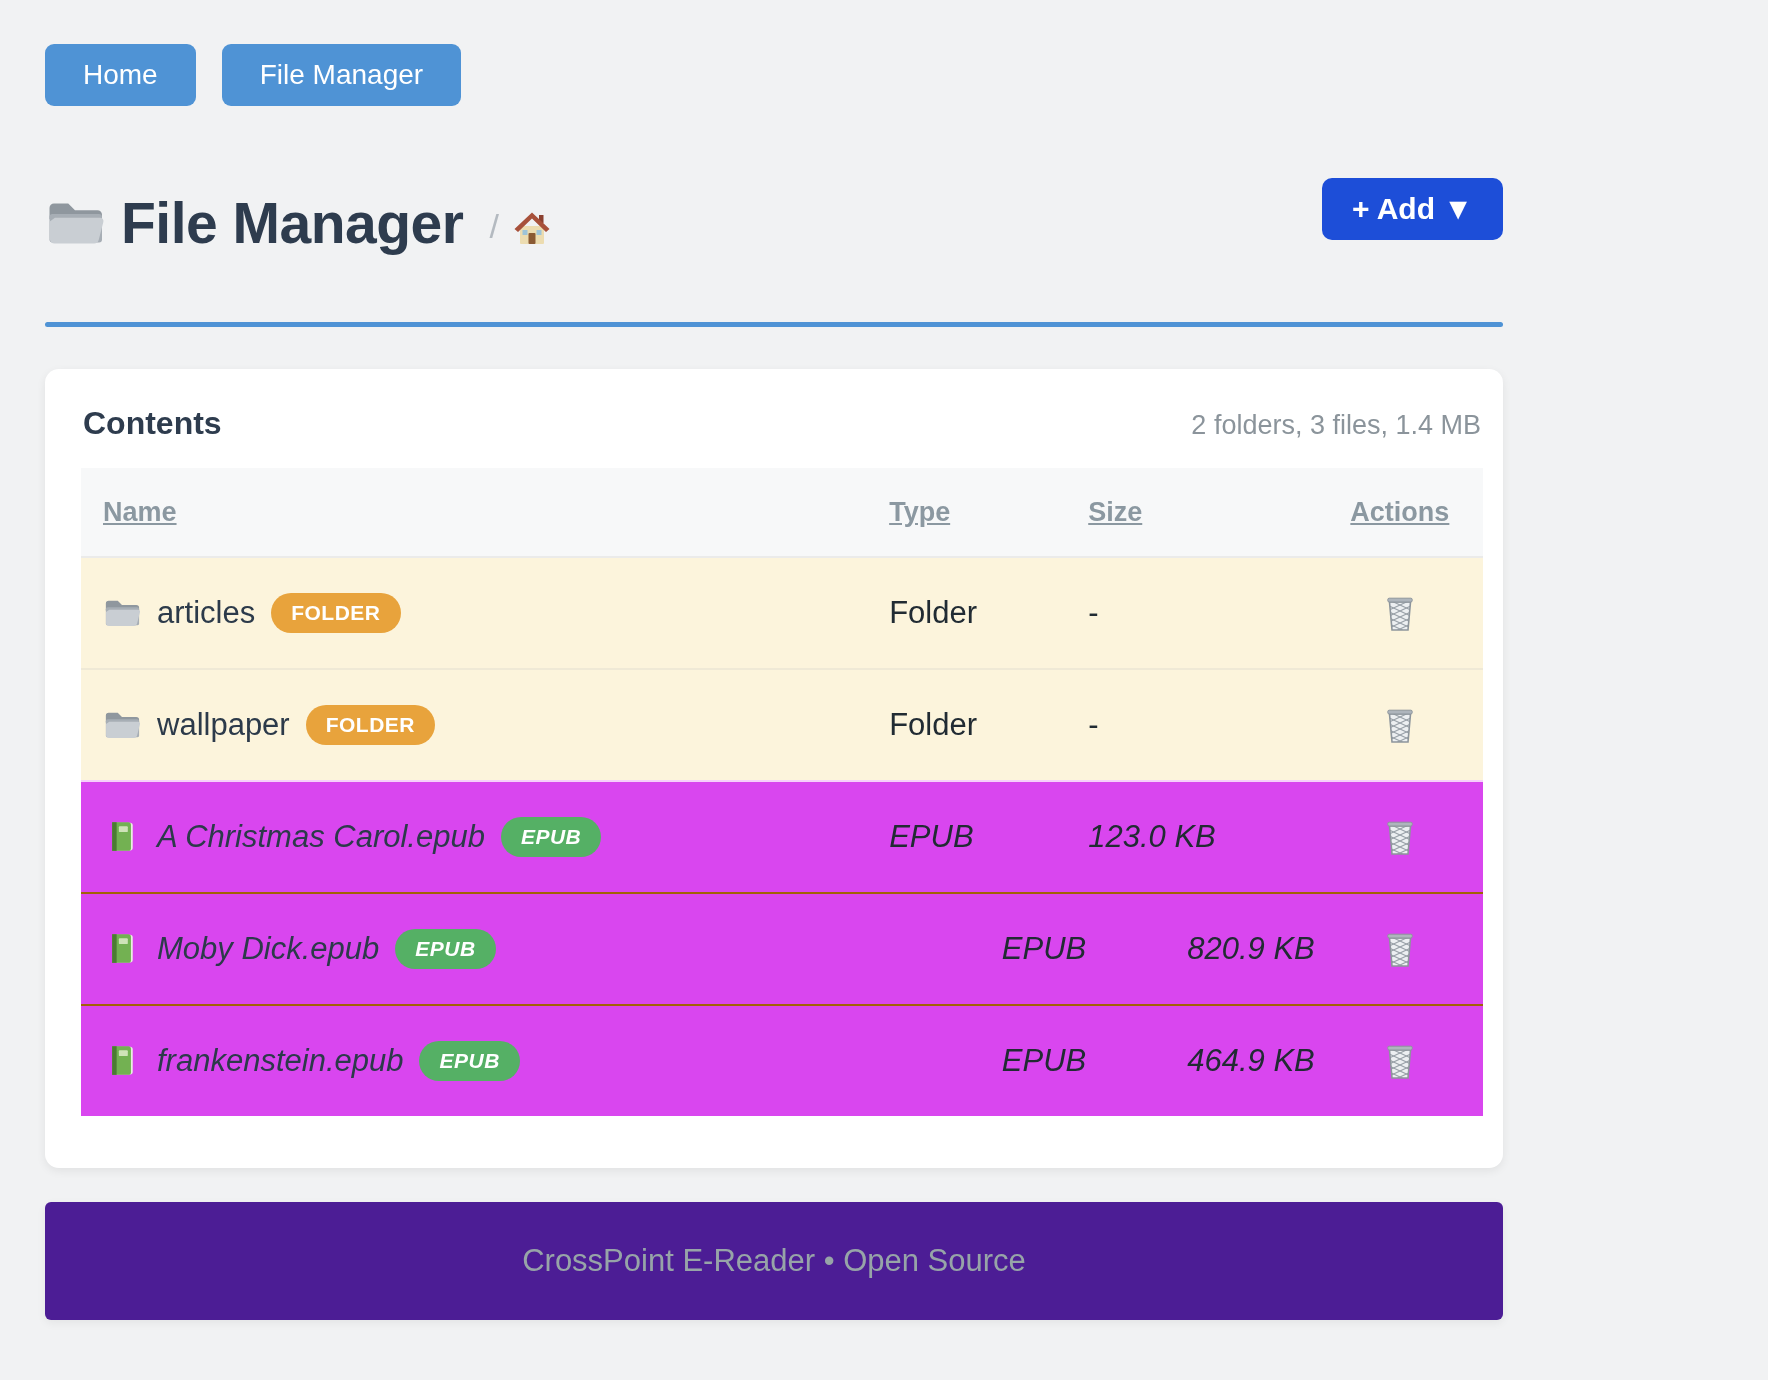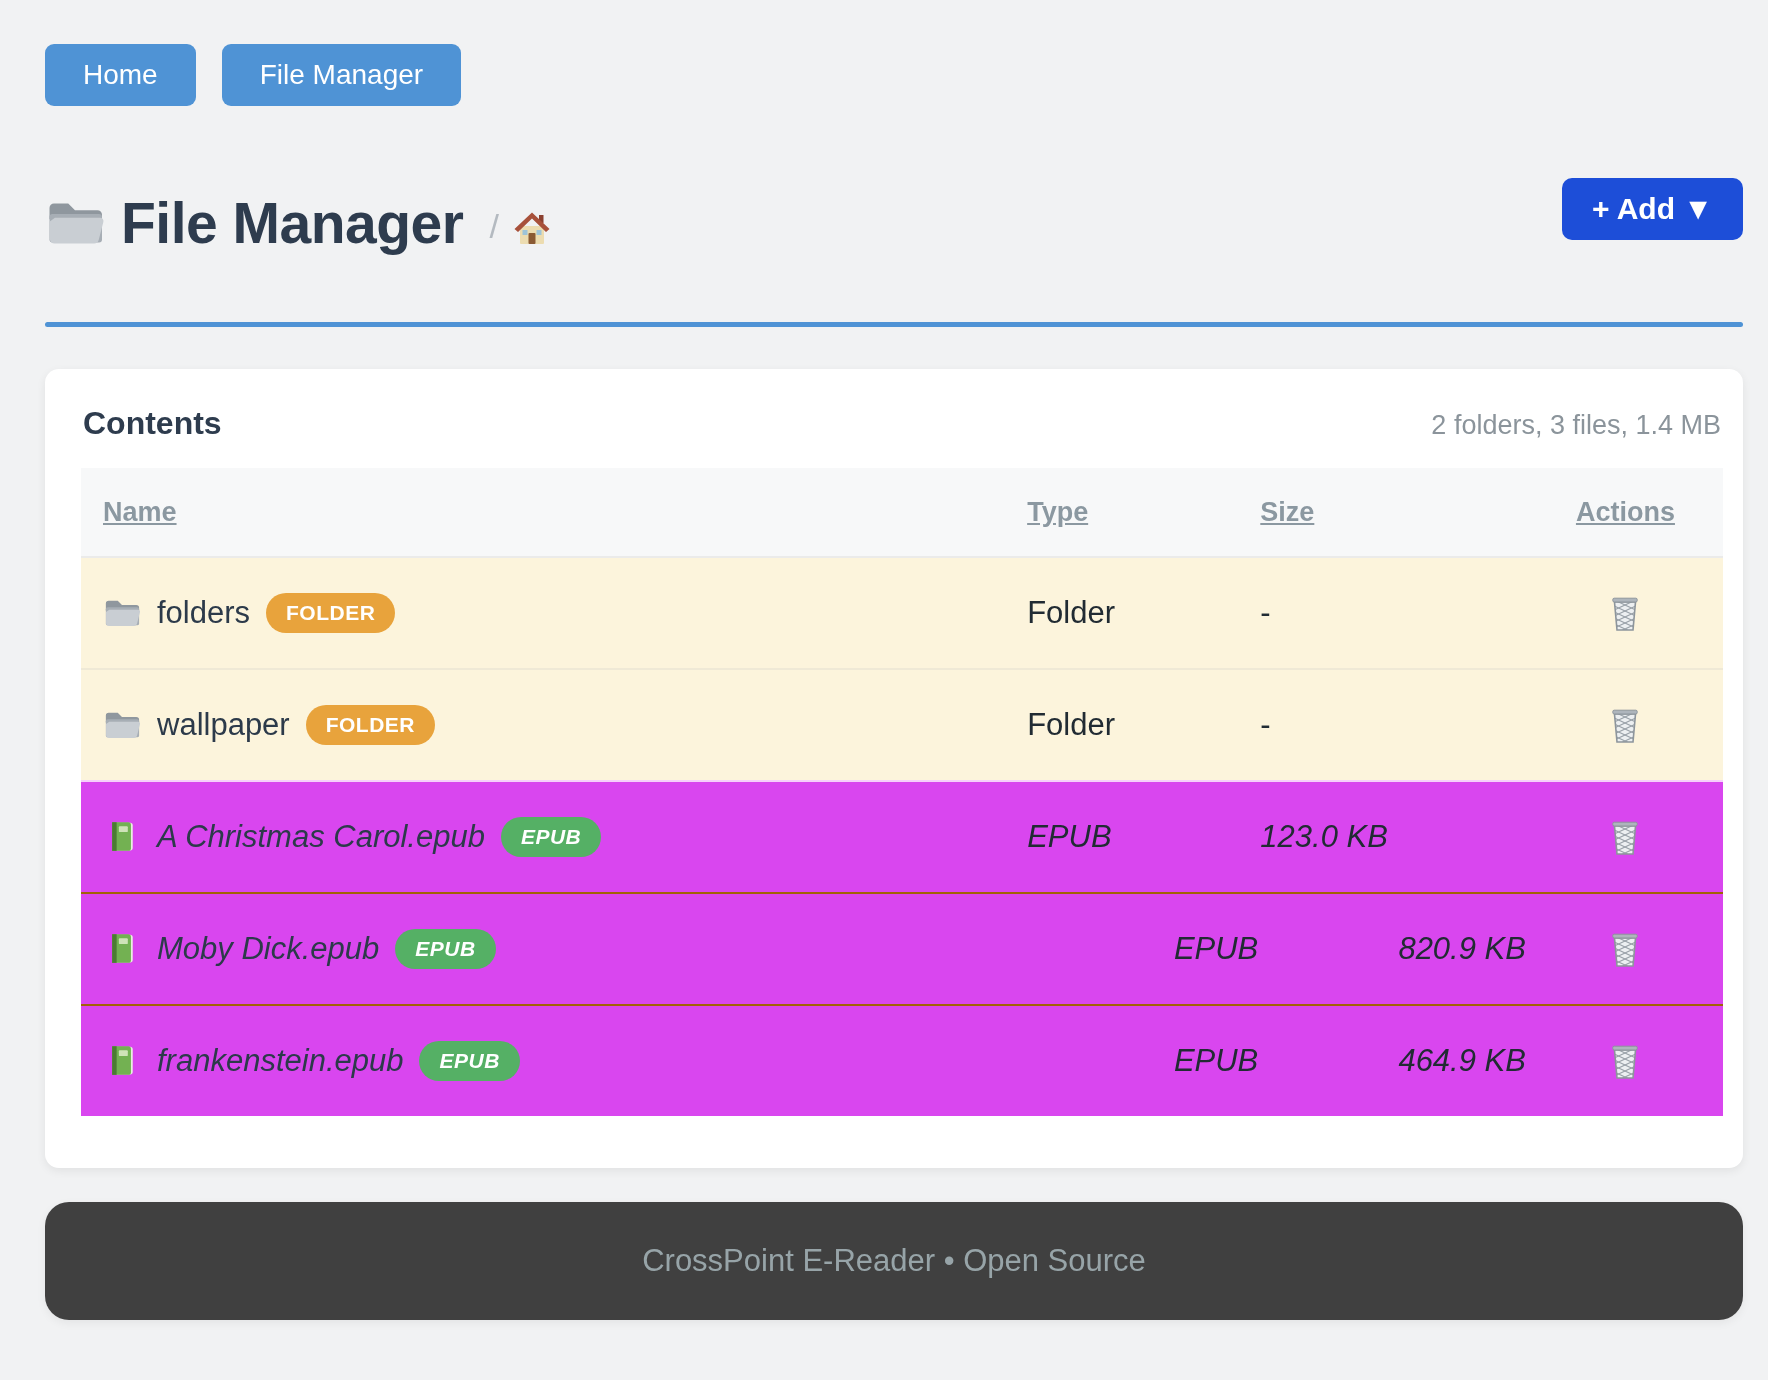--- a/index.html
+++ b/index.html
@@ -8,21 +8,21 @@
     background: #f1f2f3;
     font-family: "Liberation Sans", "DejaVu Sans", sans-serif;
   }
   body {
     width: 1768px;
     height: 1380px;
     position: relative;
     overflow: hidden;
   }
   .container {
-    width: 1698px;
+    width: 1458px;
     margin-left: 45px;
   }
 
   
   .nav-row {
     padding-top: 44px;
     display: flex;
     gap: 26px;
   }
   .nav-btn {
@@ -160,22 +160,22 @@
     border: none;
     padding: 4px;
     cursor: pointer;
     line-height: 0;
   }
   .trash-btn svg { width: 34px; height: 38px; }
 
   
   .footer-card {
     margin-top: 34px;
-    background: #404040;
-    border-radius: 24px;
+    background: #4c1d95;
+    border-radius: 6px;
     box-shadow: 0 3px 10px rgba(0,0,0,0.06);
     height: 118px;
     display: flex;
     align-items: center;
     justify-content: center;
   }
   .footer-text {
     color: #97a4a8;
     font-size: 31px;
   }
@@ -253,21 +253,21 @@
         <div class="cell">Type</div>
         <div class="cell">Size</div>
         <div class="cell cell-actions">Actions</div>
       </div>
 
       <div class="trow row-folder">
         <div class="cell cell-name">
           <svg class="row-icon">
               <use href="#sym-folder"></use>
             </svg>
-          <span class="item-name">folders</span>
+          <span class="item-name">articles</span>
           <span class="badge badge-folder">FOLDER</span>
         </div>
         <div class="cell cell-type">Folder</div>
         <div class="cell cell-size">-</div>
         <div class="cell cell-actions">
           <button class="trash-btn">
             <svg>
                 <use href="#sym-trash"></use>
               </svg>
           </button>

